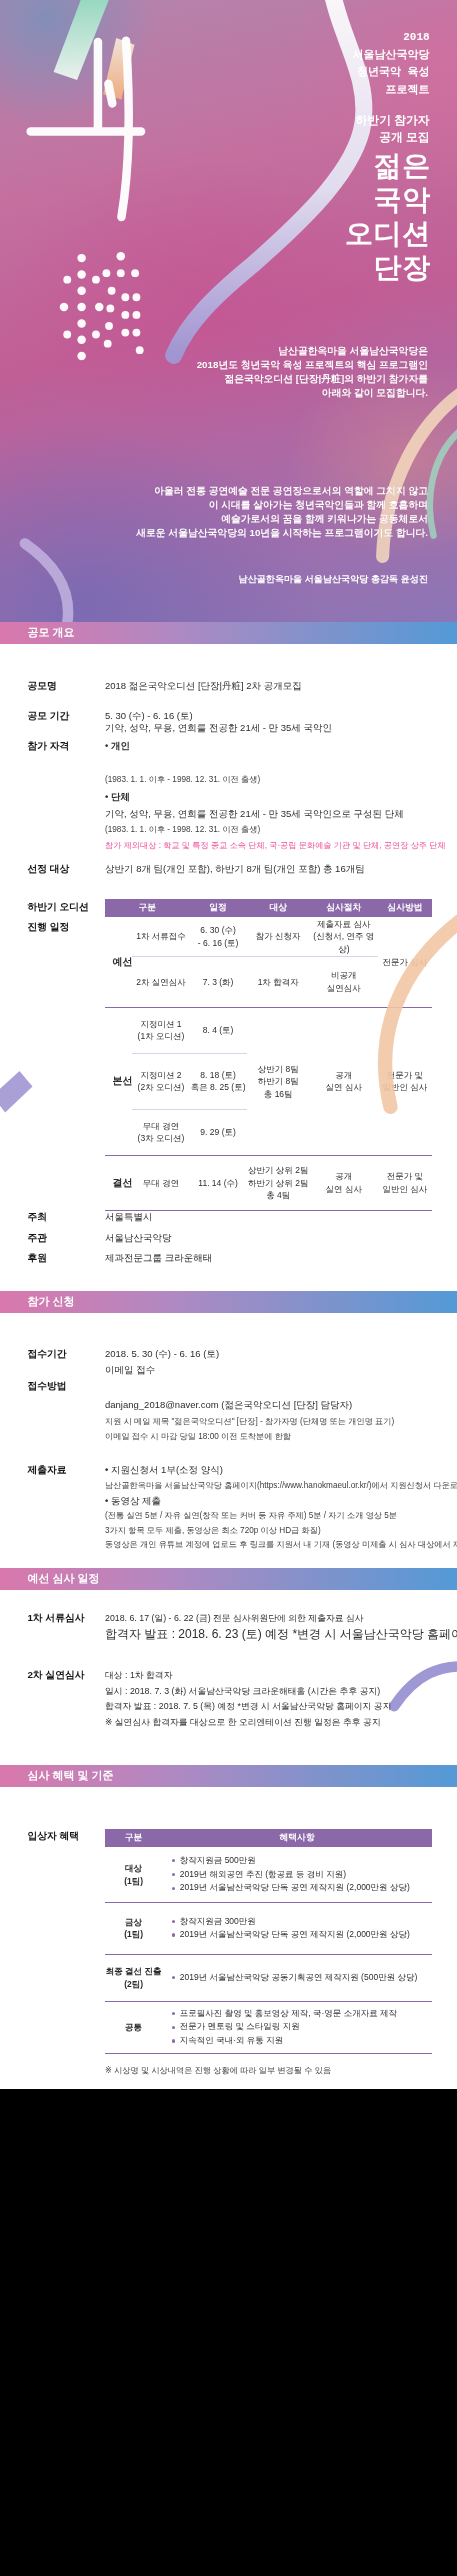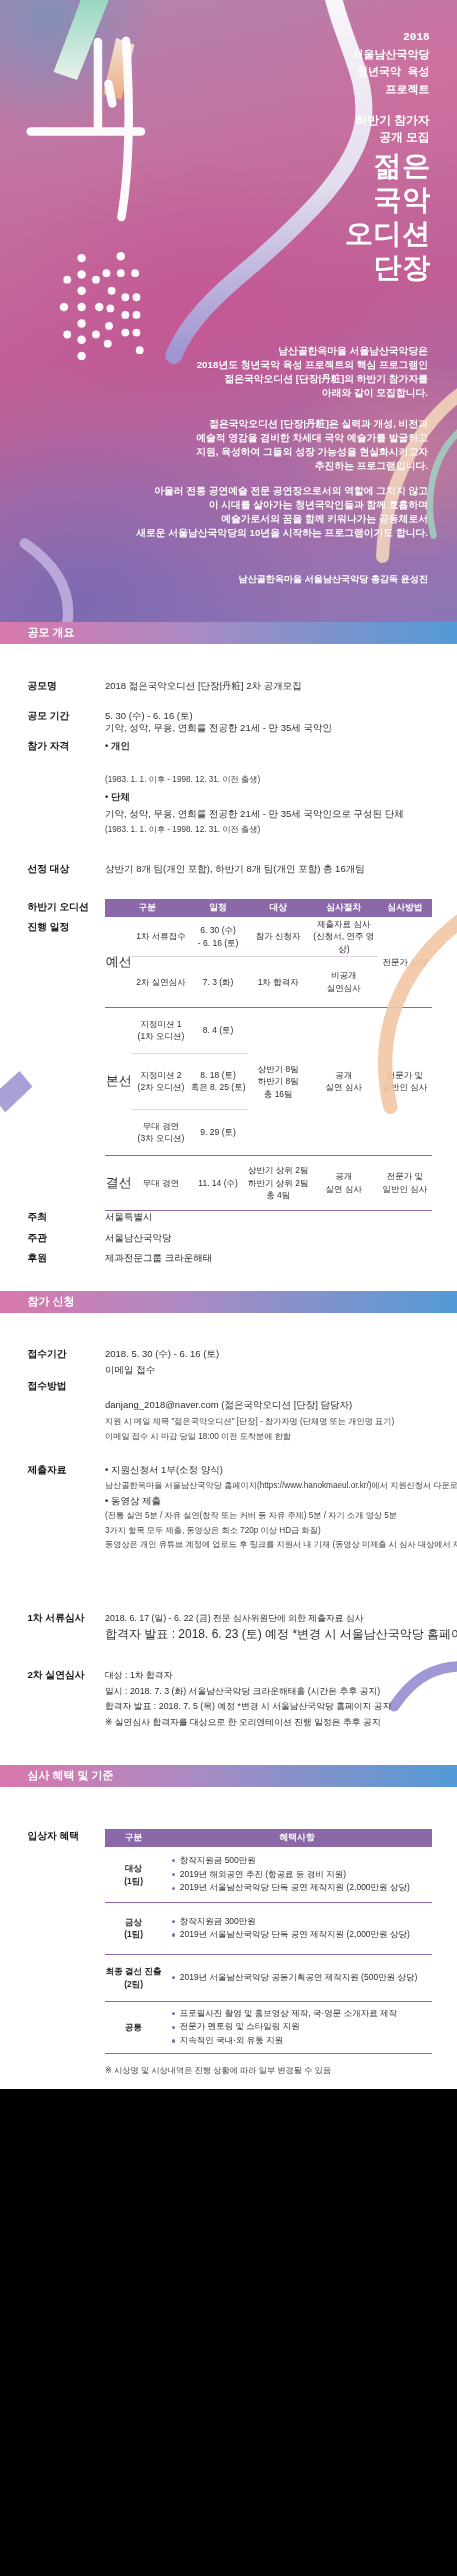--- a/index.html
+++ b/index.html
@@ -34,21 +34,21 @@
   .val{position:absolute;left:105px;font-size:9.5px;color:#2d2d2d;line-height:14.4px;white-space:nowrap;}
   .small{font-size:8.2px;color:#3d3d3d;}
   .pink{color:#ee4d9a;font-size:8.2px;}
   .dot::before{content:"• ";font-weight:700;}
 
   
   .sched{position:absolute;left:105px;top:899px;width:327px;border-collapse:collapse;table-layout:fixed;
          font-size:8.5px;color:#2d2d2d;text-align:center;}
   .sched th{background:#8b69a9;color:#fff;font-weight:700;height:18.3px;font-size:8.8px;padding:0;}
   .sched td{vertical-align:middle;line-height:12.4px;padding:0;}
-  .sched .stage{font-weight:400;font-size:13px;}
+  .sched .stage{font-weight:700;font-size:10px;text-align:right;}
   .sched .thin{border-bottom:0.7px solid #ddd2ea;}
   .sched tr.sep td{border-top:1.3px solid #8b69a9;}
   .sched tr.last td{border-bottom:1.3px solid #8b69a9;}
 
   
   .bene{position:absolute;left:105px;top:1829px;width:327px;border-collapse:collapse;table-layout:fixed;
         font-size:8.5px;color:#2d2d2d;}
   .bene th{background:#8b69a9;color:#fff;font-weight:700;height:18.3px;font-size:8.8px;padding:0;}
   .bene td{vertical-align:middle;padding:0;}
   .bene td.name{text-align:center;font-weight:700;line-height:12.4px;}
@@ -151,52 +151,48 @@
       <div>국악</div>
       <div>오디션</div>
       <div>단장</div>
     </div>
     <div class="ptxt intro intro1">
       <div>남산골한옥마을 서울남산국악당은</div>
       <div>2018년도 청년국악 육성 프로젝트의 핵심 프로그램인</div>
       <div>젊은국악오디션 [단장|丹粧]의 하반기 참가자를</div>
       <div>아래와 같이 모집합니다.</div>
     </div>
-    <div class="ptxt intro intro2">
-      <div>젊은국악오디션 [단장|丹粧]은 실력과 개성, 비전과</div>
-      <div>예술적 영감을 겸비한 차세대 국악 예술가를 발굴하고</div>
-      <div>지원, 육성하여 그들의 성장 가능성을 현실화시키고자</div>
-      <div>추진하는 프로그램입니다.</div>
-    </div>
     <div class="ptxt intro intro3">
       <div>아울러 전통 공연예술 전문 공연장으로서의 역할에 그치지 않고</div>
       <div>이 시대를 살아가는 청년국악인들과 함께 호흡하며</div>
       <div>예술가로서의 꿈을 함께 키워나가는 공동체로서</div>
       <div>새로운 서울남산국악당의 10년을 시작하는 프로그램이기도 합니다.</div>
     </div>
     <div class="ptxt signature">남산골한옥마을 서울남산국악당 총감독 윤성진</div>
   </div>
 
   <div class="band" style="top:622px">공모 개요</div>
   <div class="band" style="top:1291px">참가 신청</div>
+  <div class="band" style="top:1568px">예선 심사 일정</div>
   <div class="band" style="top:1765px">심사 혜택 및 기준</div>
 
   <div class="lbl" style="top:679px">공모명</div>
   <div class="val" style="top:679px">2018 젊은국악오디션 [단장|丹粧] 2차 공개모집</div>
 
   <div class="lbl" style="top:709px">공모 기간</div>
   <div class="val" style="top:709px">5. 30 (수) - 6. 16 (토)</div>
 
   <div class="lbl" style="top:739px">참가 자격</div>
   <div class="val dot" style="top:739px;font-weight:700">개인</div>
   <div class="val" style="top:721px">기악, 성악, 무용, 연희를 전공한 21세 - 만 35세 국악인</div>
   <div class="val small" style="top:773px">(1983. 1. 1. 이후 - 1998. 12. 31. 이전 출생)</div>
   <div class="val dot" style="top:790px;font-weight:700">단체</div>
   <div class="val" style="top:807px">기악, 성악, 무용, 연희를 전공한 21세 - 만 35세 국악인으로 구성된 단체</div>
   <div class="val small" style="top:823px">(1983. 1. 1. 이후 - 1998. 12. 31. 이전 출생)</div>
+  <div class="val pink" style="top:839px">참가 제외대상 : 학교 및 특정 종교 소속 단체, 국·공립 문화예술 기관 및 단체, 공연장 상주 단체</div>
 
   <div class="lbl" style="top:862px">선정 대상</div>
   <div class="val" style="top:862px">상반기 8개 팀(개인 포함), 하반기 8개 팀(개인 포함) 총 16개팀</div>
 
   <div class="lbl" style="top:900px">하반기 오디션</div>
   <div class="lbl" style="top:920px">진행 일정</div>
 
   <table class="sched">
     <colgroup>
         <col style="width:27.4px">

